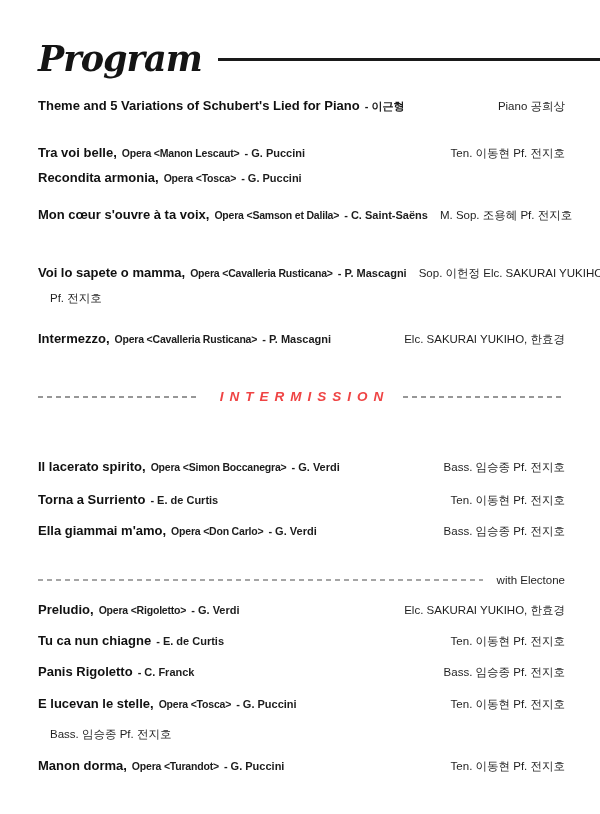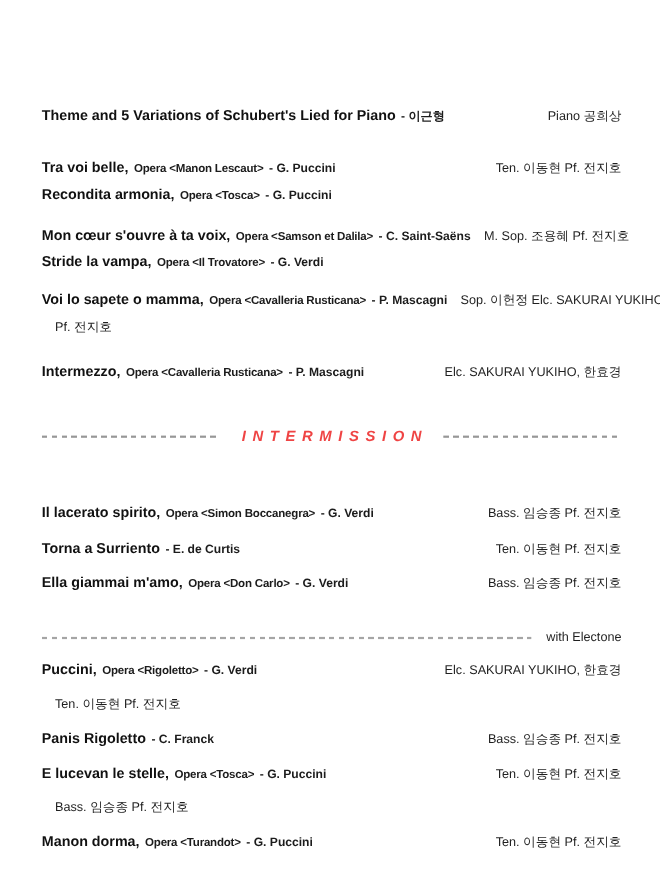--- a/index.html
+++ b/index.html
@@ -64,20 +64,24 @@
   .electone-label{
     font-size:11.5px;font-weight:400;color:#1f1f1f;
     margin-left:14px;white-space:nowrap;
   }
 </style>
 </head>
 <body>
 
 <div class="page">
 
+  <div class="header">
+    <span class="page-title">Program</span>
+    <span class="header-rule"></span>
+  </div>
 
   <div class="row" style="top:96px">
     <div class="song"><span class="song-title">Theme and 5 Variations of Schubert's Lied for Piano</span><span class="composer-name">- 이근형</span></div>
     <div class="performers">Piano 공희상</div>
   </div>
 
   <div class="row" style="top:143px">
     <div class="song"><span class="song-title">Tra voi belle,</span><span class="opera-name">Opera &lt;Manon Lescaut&gt;</span><span class="composer-name">- G. Puccini</span></div>
     <div class="performers">Ten. 이동현  Pf. 전지호</div>
   </div>
@@ -85,24 +89,20 @@
   <div class="row" style="top:168px">
     <div class="song"><span class="song-title">Recondita armonia,</span><span class="opera-name">Opera &lt;Tosca&gt;</span><span class="composer-name">- G. Puccini</span></div>
 
   </div>
 
   <div class="row" style="top:205px">
     <div class="song"><span class="song-title">Mon cœur s'ouvre à ta voix,</span><span class="opera-name">Opera &lt;Samson et Dalila&gt;</span><span class="composer-name">- C. Saint-Saëns</span></div>
     <div class="performers">M. Sop. 조용혜  Pf. 전지호</div>
   </div>
 
-  <div class="row" style="top:229px">
-    <div class="song"><span class="song-title">Stride la vampa,</span><span class="opera-name">Opera &lt;Il Trovatore&gt;</span><span class="composer-name">- G. Verdi</span></div>
-
-  </div>
 
   <div class="row" style="top:263px">
     <div class="song"><span class="song-title">Voi lo sapete o mamma,</span><span class="opera-name">Opera &lt;Cavalleria Rusticana&gt;</span><span class="composer-name">- P. Mascagni</span></div>
     <div class="performers">Sop. 이헌정  Elc. SAKURAI YUKIHO, 한효경</div>
   </div>
 
   <div class="row" style="top:288px">
     <div class="performers">Pf. 전지호</div>
   </div>
 
@@ -131,25 +131,26 @@
     <div class="song"><span class="song-title">Ella giammai m'amo,</span><span class="opera-name">Opera &lt;Don Carlo&gt;</span><span class="composer-name">- G. Verdi</span></div>
     <div class="performers">Bass. 임승종  Pf. 전지호</div>
   </div>
 
   <div class="divider" style="top:574px">
     <span class="dash thin"></span>
     <span class="electone-label">with Electone</span>
   </div>
 
   <div class="row" style="top:600px">
-    <div class="song"><span class="song-title">Puccini,</span><span class="opera-name">Opera &lt;Rigoletto&gt;</span><span class="composer-name">- G. Verdi</span></div>
+    <div class="song"><span class="song-title">Preludio,</span><span class="opera-name">Opera &lt;Rigoletto&gt;</span><span class="composer-name">- G. Verdi</span></div>
     <div class="performers">Elc. SAKURAI YUKIHO, 한효경</div>
   </div>
 
   <div class="row" style="top:631px">
+    <div class="song"><span class="song-title">Tu ca nun chiagne</span><span class="composer-name">- E. de Curtis</span></div>
     <div class="performers">Ten. 이동현  Pf. 전지호</div>
   </div>
 
   <div class="row" style="top:662px">
     <div class="song"><span class="song-title">Panis Rigoletto</span><span class="composer-name">- C. Franck</span></div>
     <div class="performers">Bass. 임승종  Pf. 전지호</div>
   </div>
 
   <div class="row" style="top:694px">
     <div class="song"><span class="song-title">E lucevan le stelle,</span><span class="opera-name">Opera &lt;Tosca&gt;</span><span class="composer-name">- G. Puccini</span></div>

